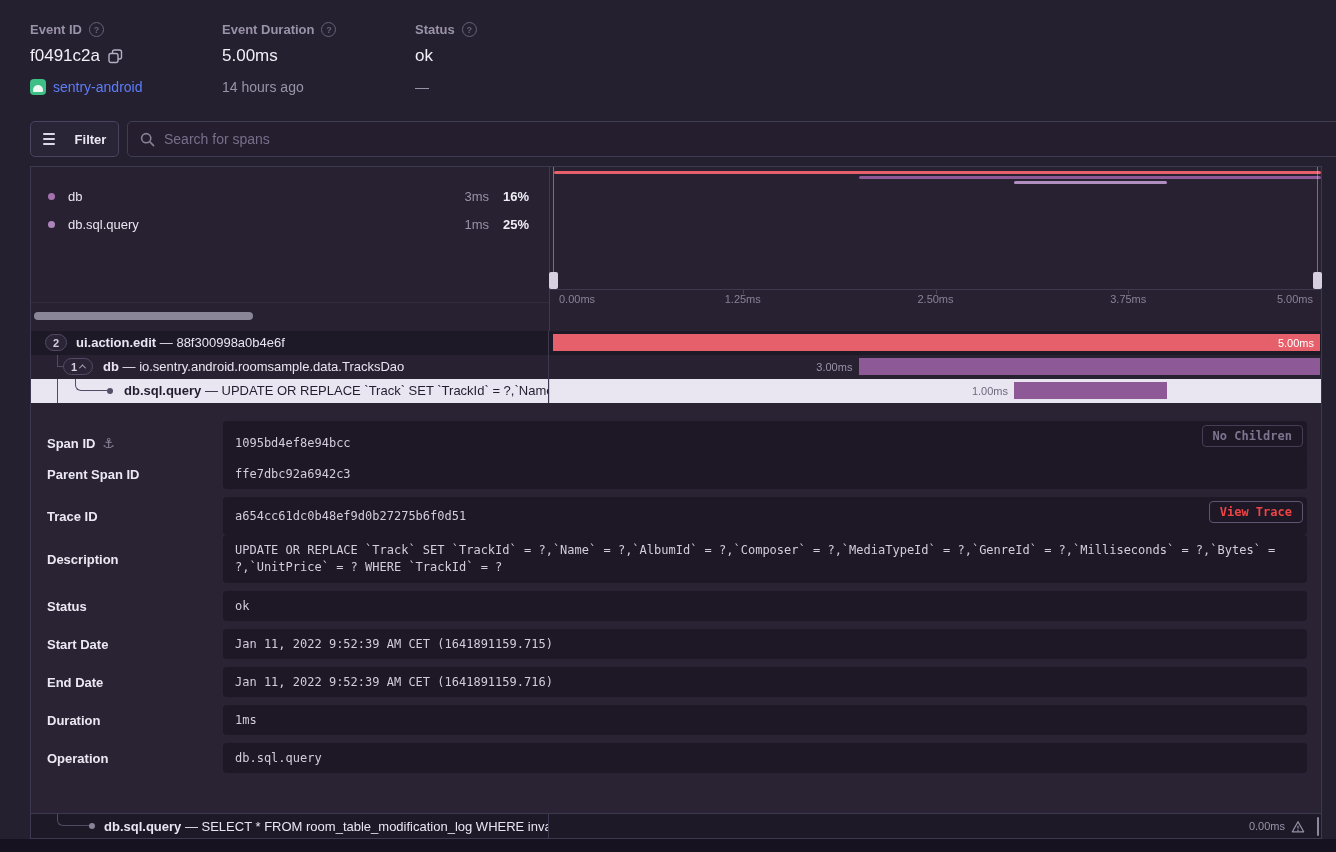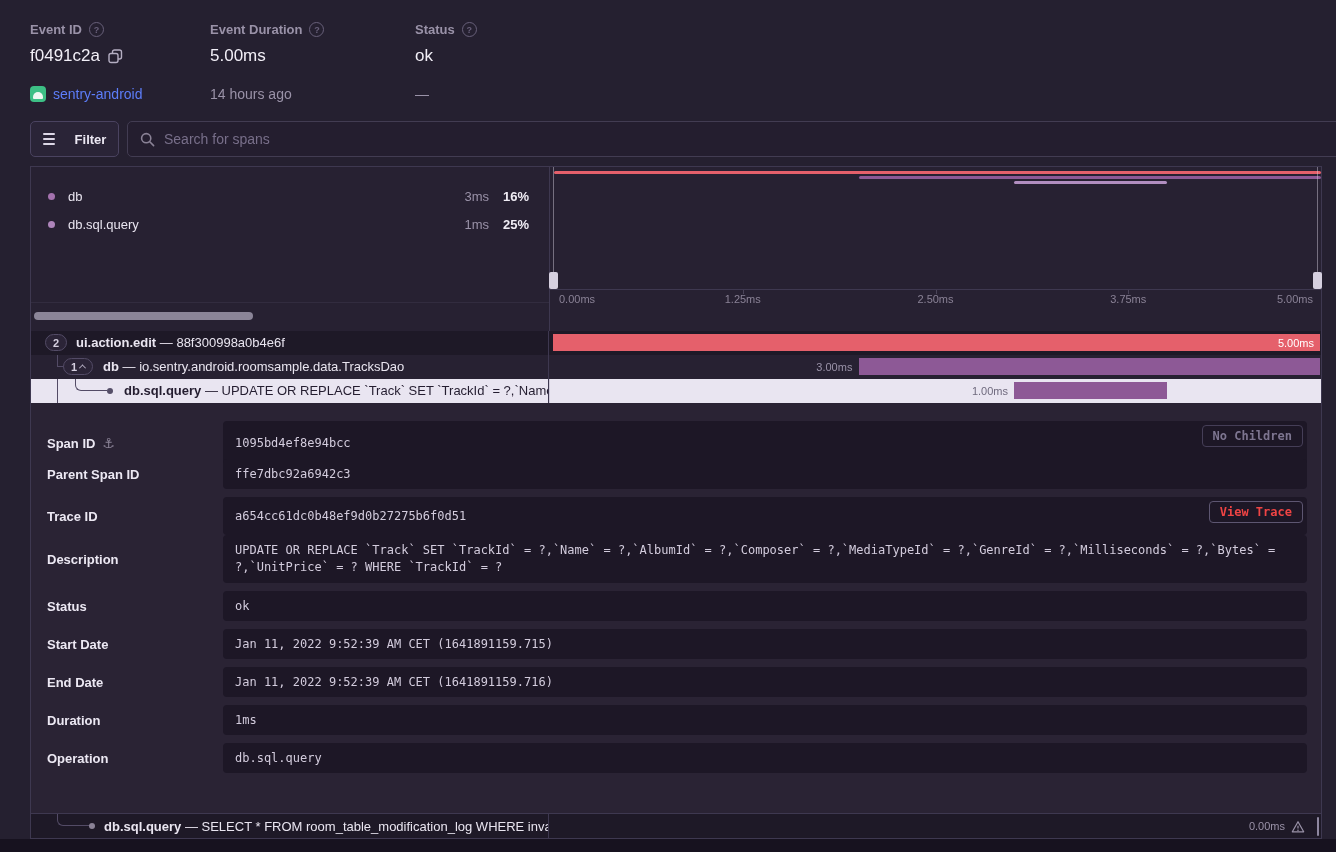--- a/index.html
+++ b/index.html
@@ -12,21 +12,21 @@
   }
   .mono { font-family:"DejaVu Sans Mono","Liberation Mono",monospace; }
 
   
   .hdr-col { position:absolute; top:22px; }
   .hdr-top { display:flex; align-items:center; gap:7px; }
   .hdr-label { font-size:13px; font-weight:700; color:#9a92a8; }
   .q-icon { width:15px; height:15px; border:1.5px solid #68607a; border-radius:50%;
     color:#68607a; font-size:9px; font-weight:700; display:flex; align-items:center; justify-content:center; }
   .hdr-value { margin-top:9px; font-size:17px; font-weight:400; color:#f2eff7; display:flex; align-items:center; gap:8px; }
-  .hdr-sub { margin-top:20px; font-size:14px; color:#9a92a8; display:flex; align-items:center; gap:7px; }
+  .hdr-sub { margin-top:13px; font-size:14px; color:#9a92a8; display:flex; align-items:center; gap:7px; }
   .proj-link { color:#5d7df9; }
   .android-ic { width:16px; height:16px; border-radius:4px; background:#3dbf85; position:relative; overflow:hidden; }
   .android-ic::after { content:""; position:absolute; left:3px; right:3px; bottom:3px; height:7px;
     background:#eef7f1; border-radius:5px 5px 1px 1px; }
 
   
   .filter-btn { position:absolute; left:30px; top:121px; width:89px; height:36px;
     border:1px solid #4a4360; border-radius:5px; background:#2a2437;
     display:flex; align-items:center; justify-content:center; gap:20px; cursor:pointer; }
   .filter-btn .txt { font-size:13px; font-weight:700; color:#ece8f3; }
@@ -124,21 +124,21 @@
         <rect x="4.5" y="1" width="9" height="9" rx="2" fill="none" stroke="#b5aec2" stroke-width="1.4"></rect>
         <rect x="1" y="4.5" width="9" height="9" rx="2" fill="#252030" stroke="#b5aec2" stroke-width="1.4"></rect>
       </svg>
     </div>
     <div class="hdr-sub">
       <span class="android-ic"></span>
       <span class="proj-link">sentry-android</span>
     </div>
   </div>
 
-  <div class="hdr-col" style="left:210px;text-align:center;">
+  <div class="hdr-col" style="left:222px;text-align:center;">
     <div class="hdr-top">
       <span class="hdr-label">Event Duration</span>
       <span class="q-icon">?</span>
     </div>
     <div class="hdr-value">
         <span>5.00ms</span>
       </div>
     <div class="hdr-sub">
         <span>14 hours ago</span>
       </div>

